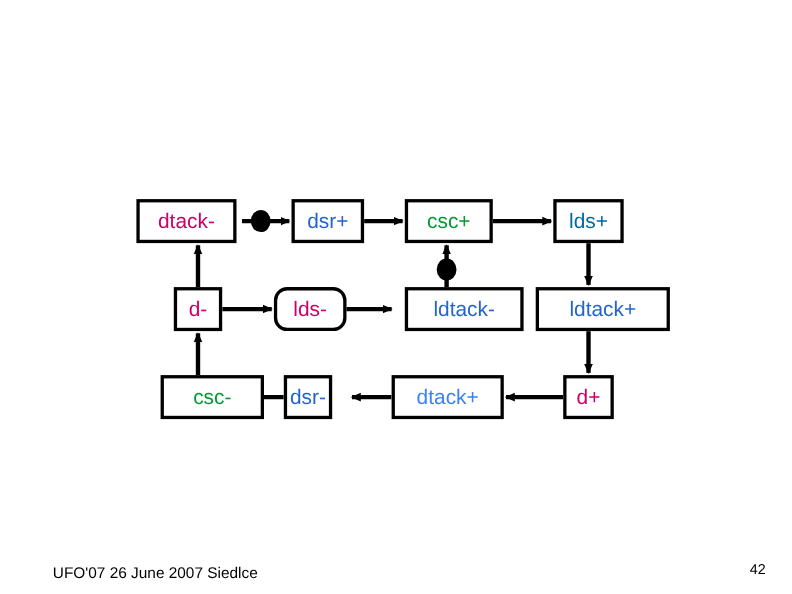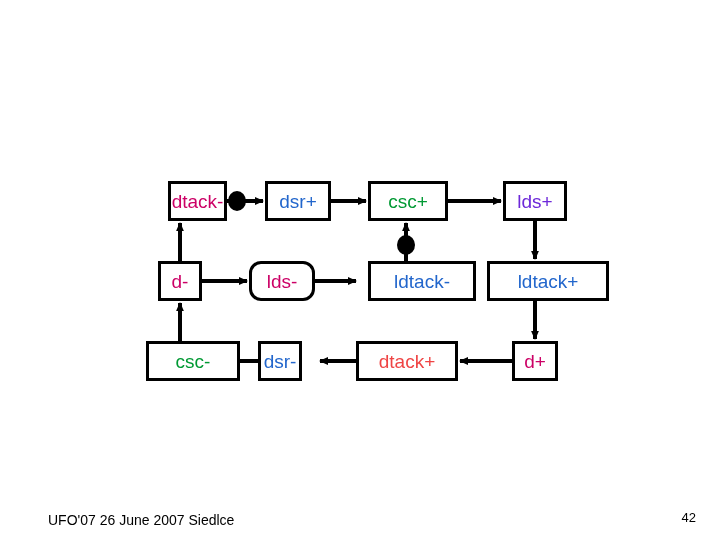--- a/index.html
+++ b/index.html
@@ -114,52 +114,52 @@
           <path d="M 258 361 L 218 361" marker-end="url(#arrowhead)" stroke="#000000" stroke-width="4" fill="none"></path>
           <path d="M 180 341 L 180 303" marker-end="url(#arrowhead)" stroke="#000000" stroke-width="4" fill="none"></path>
           <path d="M 180 261 L 180 223" marker-end="url(#arrowhead)" stroke="#000000" stroke-width="4" fill="none"></path>
           <path d="M 202 281 L 247 281" marker-end="url(#arrowhead)" stroke="#000000" stroke-width="4" fill="none"></path>
           <path d="M 315 281 L 356 281" marker-end="url(#arrowhead)" stroke="#000000" stroke-width="4" fill="none"></path>
           <path d="M 406 261 L 406 223" marker-end="url(#arrowhead)" stroke="#000000" stroke-width="4" fill="none"></path>
         </g>
     </svg>
 
     <div id="node-layer">
-        <div class="node" style="left: 124px; top: 181px; width: 59px; height: 40px; margin-left: 44px;">
+        <div class="node" style="left: 124px; top: 181px; width: 91px; height: 40px;">
           <span class="lbl" style="color: rgb(204, 0, 102);">dtack-</span>
         </div>
         <div class="node" style="left: 265px; top: 181px; width: 66px; height: 40px;">
           <span class="lbl" style="color: rgb(34, 102, 204);">dsr+</span>
         </div>
         <div class="node" style="left: 368px; top: 181px; width: 80px; height: 40px;">
           <span class="lbl" style="color: rgb(0, 153, 51); text-align: center;">csc+</span>
         </div>
         <div class="node" style="left: 503px; top: 181px; width: 64px; height: 40px;">
-          <span class="lbl" style="color: #6d28d9;">lds+</span>
+          <span class="lbl" style="color: #0369a1;">lds+</span>
         </div>
         <div class="node" style="left: 158px; top: 261px; width: 44px; height: 40px;">
           <span class="lbl" style="color: rgb(204, 0, 102);">d-</span>
         </div>
         <div class="node" style="left: 249px; top: 261px; width: 66px; height: 40px; border-radius: 12px;">
           <span class="lbl" style="color: rgb(204, 0, 102);">lds-</span>
         </div>
         <div class="node" style="left: 368px; top: 261px; width: 108px; height: 40px; align-items: center;">
           <span class="lbl" style="color: rgb(34, 102, 204);">ldtack-</span>
         </div>
         <div class="node" style="left: 487px; top: 261px; width: 122px; height: 40px;">
           <span class="lbl" style="color: rgb(34, 102, 204);">ldtack+</span>
         </div>
         <div class="node" style="left: 146px; top: 341px; width: 94px; height: 40px;">
           <span class="lbl" style="color: rgb(0, 153, 51);">csc-</span>
         </div>
         <div class="node" style="left: 258px; top: 341px; width: 44px; height: 40px;">
           <span class="lbl" style="color: rgb(34, 102, 204);">dsr-</span>
         </div>
         <div class="node" style="left: 356px; top: 341px; width: 102px; height: 40px;">
-          <span class="lbl" style="color: #ef4444;">dtack+</span>
+          <span class="lbl" style="color: #3b82f6;">dtack+</span>
         </div>
         <div class="node" style="left: 512px; top: 341px; width: 46px; height: 40px;">
           <span class="lbl" style="color: rgb(204, 0, 102);">d+</span>
         </div>
       </div>
 
     <svg id="tokens" viewBox="0 0 720 540">
       <g id="token-group" fill="#000000">
           <ellipse cx="237" cy="201" rx="9" ry="10" fill="#000000"></ellipse>
           <ellipse cx="406" cy="245" rx="9" ry="10" fill="#000000"></ellipse>

